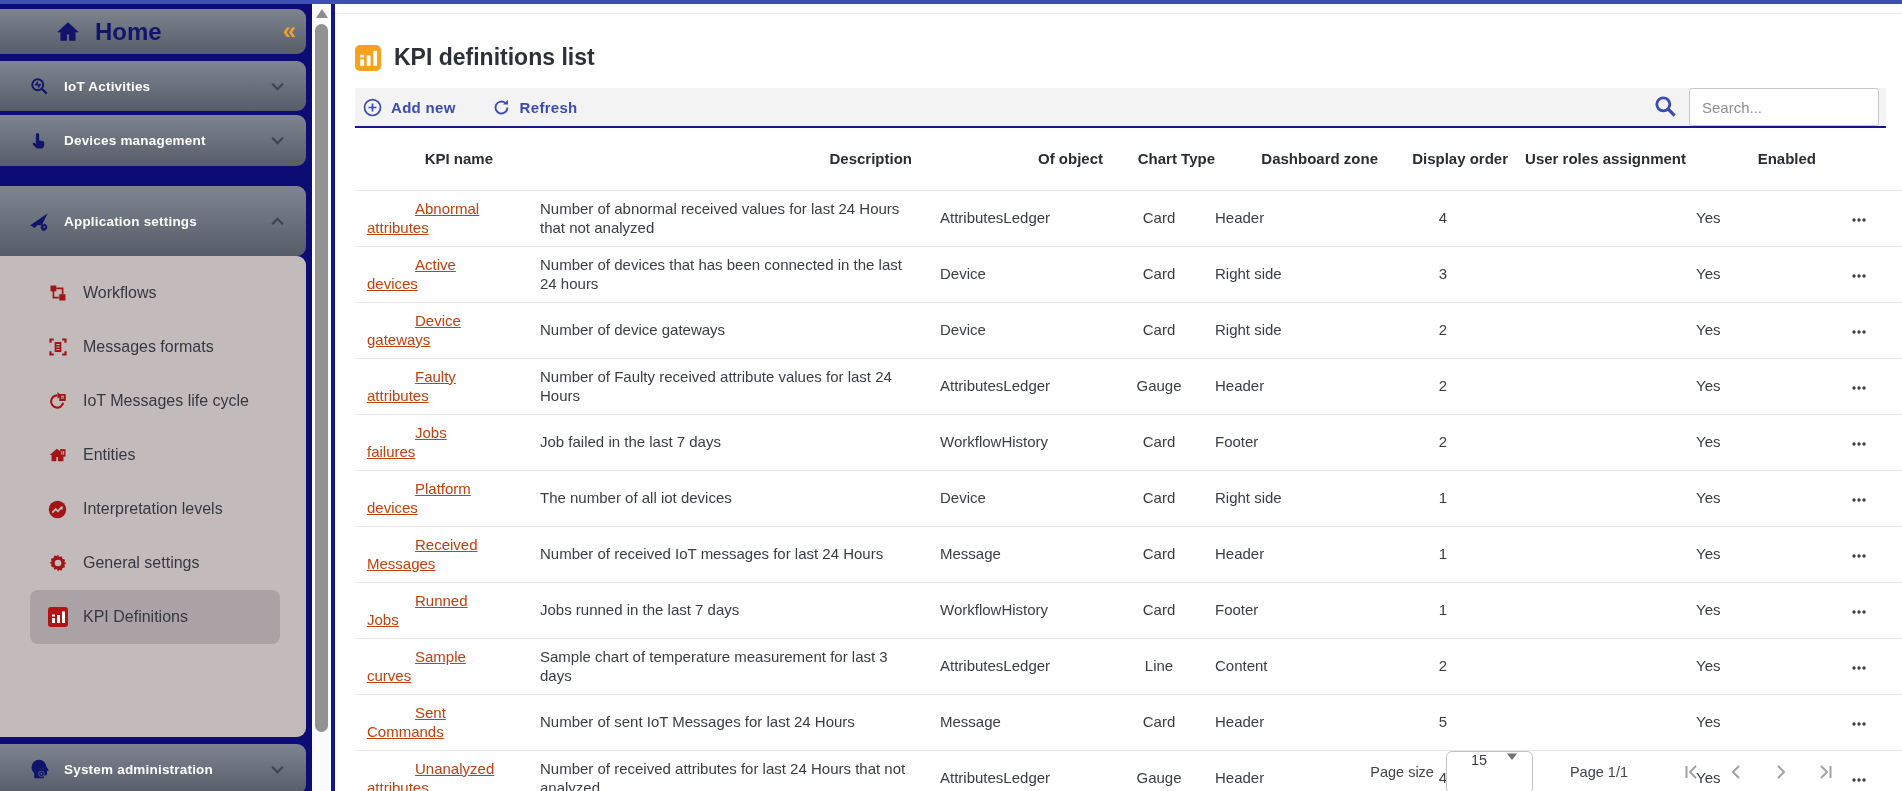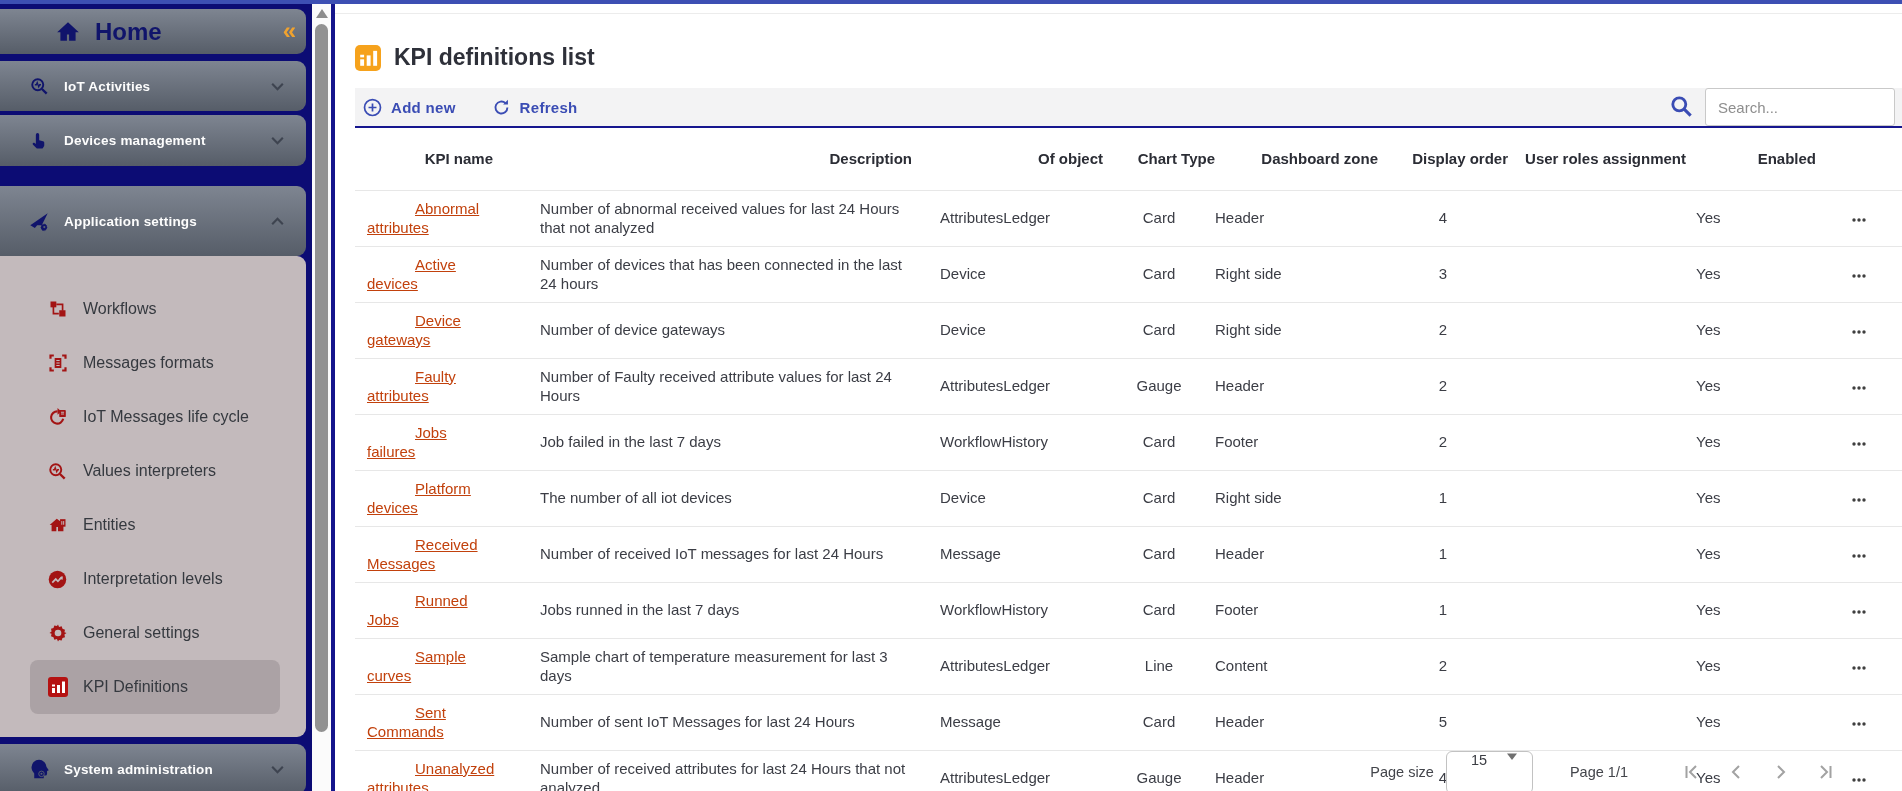--- a/index.html
+++ b/index.html
@@ -21,42 +21,42 @@
   .sect { padding-left:28px; }
   .sect .s-ic { width:22px; height:22px; color:#10146b; display:flex; align-items:center; justify-content:center; }
   .sect .s-txt { margin-left:14px; font-size:13.5px; font-weight:bold; color:#fdfdfd; letter-spacing:.2px; }
   .sect .chev { position:absolute; right:20px; display:flex; }
   .sect-iot { top:61px; height:50px; }
   .sect-dev { top:115px; height:51px; }
   .sect-app { top:186px; height:70px; }
   .sect-sys { top:744px; height:50px; }
 
   .submenu { position:absolute; left:0; top:256px; width:306px; height:481px;
-             border-radius:0 9px 9px 0; background:#c3babc; padding-top:26px; }
+             border-radius:0 9px 9px 0; background:#c3babc; padding-top:10px; }
   .sub-item { height:54px; margin:0 26px 0 30px; padding-left:17px; border-radius:8px;
               display:flex; align-items:center; cursor:pointer; }
   .sub-item.selected { background:#aba2a5; }
   .sub-item .i { width:21px; height:21px; color:#a31414; display:flex; align-items:center; justify-content:center; }
   .sub-item .t { margin-left:15px; font-size:16px; color:#35393f; }
   .sq-red { width:20px; height:20px; border-radius:3px; background:#b51212; }
 
   
   .sb-track { position:absolute; left:312px; top:4px; width:19px; height:787px; background:#fbfbfb; }
   .sb-up { position:absolute; left:316px; top:9px; width:0; height:0;
            border-left:6px solid transparent; border-right:6px solid transparent; border-bottom:9px solid #8d8d8d; }
   .sb-thumb { position:absolute; left:315px; top:24px; width:13px; height:708px; background:#929292; border-radius:7px; }
   .v-divider { position:absolute; left:331px; top:4px; width:4px; height:787px; background:#15158c; }
 
   
   .main { position:absolute; left:335px; top:13px; width:1567px; height:787px; background:#fff; border-top:1px solid #ececec; }
   .title-row { display:flex; align-items:center; margin:30px 0 0 20px; }
   .title-ic { width:26px; height:26px; border-radius:5px; background:#f6a21c; }
   .title-txt { margin-left:13px; font-size:23px; font-weight:bold; color:#2e3039; }
 
-  .toolbar { margin:17px 0 0 20px; height:40px; background:#f3f3f4; border-bottom:2px solid #16168e;
+  .toolbar { margin:17px 16px 0 20px; height:40px; background:#f3f3f4; border-bottom:2px solid #16168e;
              display:flex; align-items:center; padding-left:8px; }
   .tb-btn { display:flex; align-items:center; color:#3a4cb4; font-size:15px; font-weight:bold; cursor:pointer; letter-spacing:.3px; }
   .tb-btn .bi { display:flex; margin-right:9px; }
   .tb-refresh { margin-left:36px; }
   .tb-spacer { flex:1; }
   .search-ic { display:flex; margin-right:10px; color:#3a4cb4; }
   .search-input { width:190px; height:38px; margin-right:7px; border:1px solid #c9c9c9; border-radius:3px;
                   font-size:15px; padding:0 12px; color:#333; font-family:"Liberation Sans",sans-serif; outline:none; }
   .search-input::placeholder { color:#8e8e8e; }
 
@@ -171,30 +171,20 @@
       <div class="sub-item">
         <span class="i">
           <svg width="21" height="21" viewBox="0 0 24 24">
             <path d="M18.5 13.5A7 7 0 1 1 12 5" fill="none" stroke="currentColor" stroke-width="2.4"></path>
             <path d="M12 1.2 16.2 5 12 8.8z" fill="currentColor"></path>
             <rect x="14" y="3.5" width="7.5" height="8" rx="1" fill="currentColor"></rect>
             <path d="M16 6h3.5M16 8h3.5" stroke="#c3babc" stroke-width="1.1"></path>
           </svg>
         </span>
         <span class="t">IoT Messages life cycle</span>
-      </div>
-      <div class="sub-item">
-        <span class="i">
-          <svg width="21" height="21" viewBox="0 0 24 24">
-            <circle cx="10" cy="10" r="6.3" fill="none" stroke="currentColor" stroke-width="2.2"></circle>
-            <path d="M6.7 10h1.7l1-2.4 1.7 4.8 1.1-2.4h1.5" fill="none" stroke="currentColor" stroke-width="1.5"></path>
-            <path d="m14.8 14.8 5.4 5.4" stroke="currentColor" stroke-width="2.6"></path>
-          </svg>
-        </span>
-        <span class="t">Values interpreters</span>
       </div>
       <div class="sub-item">
         <span class="i">
           <svg width="20" height="20" viewBox="0 0 24 24">
             <path fill="currentColor" d="M10.5 4.5 2 12h2.3v7.5H10v-5h2v5h6.5V12H21z"></path>
             <rect x="14.5" y="5" width="6.5" height="9" fill="currentColor"></rect>
             <path d="M16.6 7.3v4.4M18.8 7.3v4.4" stroke="#c3babc" stroke-width="1.2"></path>
           </svg>
         </span>
         <span class="t">Entities</span>

